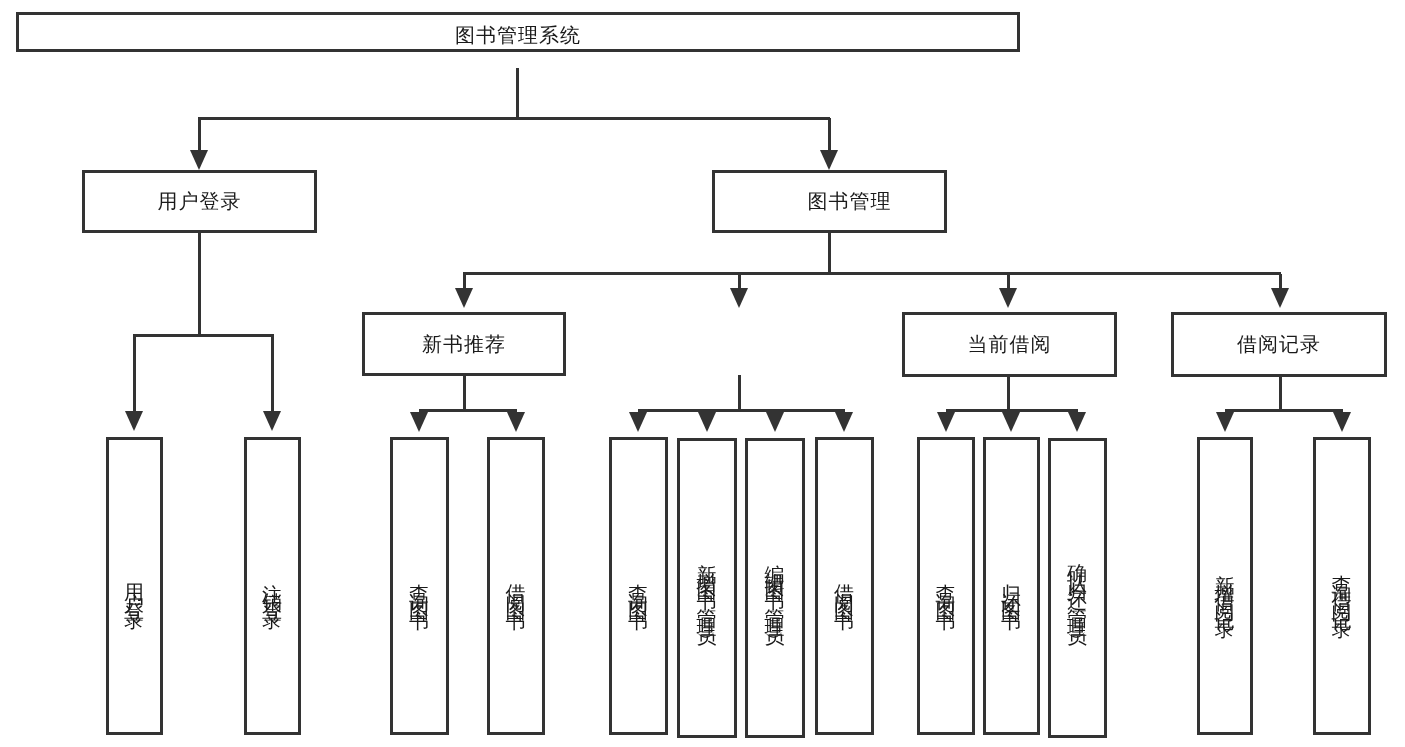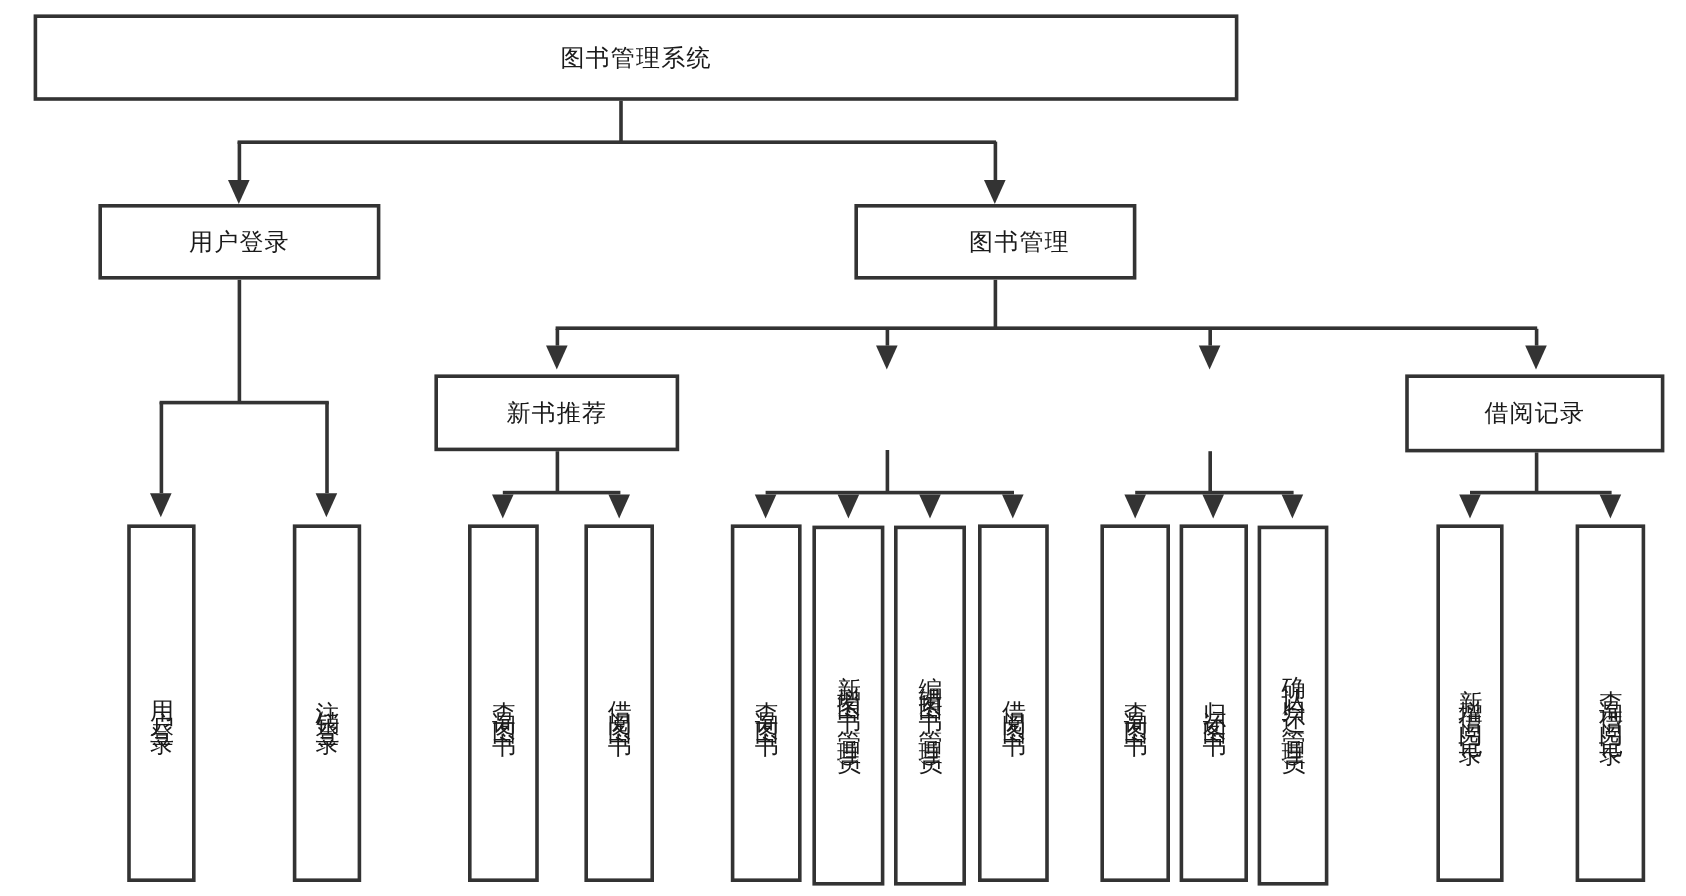--- a/index.html
+++ b/index.html
@@ -99,33 +99,36 @@
   <div class="ln h" style="left:946px; top:409px; width:132px;"></div>
   <div class="ah" style="left:937px; top:412px;"></div>
   <div class="ah" style="left:1002px; top:412px;"></div>
   <div class="ah" style="left:1068px; top:412px;"></div>
 
   <div class="ln v" style="left:1279px; top:375px; height:36px;"></div>
   <div class="ln h" style="left:1225px; top:409px; width:118px;"></div>
   <div class="ah" style="left:1216px; top:412px;"></div>
   <div class="ah" style="left:1333px; top:412px;"></div>
 
-  <div class="bx" style="left:28px; top:12px; width:1004px; height:72px;">
+  <div class="bx" style="left:16px; top:12px; width:1004px; height:40px;align-items:flex-end;">
     <span class="hl">图书管理系统</span>
   </div>
 
   <div class="bx" style="left:82px; top:170px; width:235px; height:63px;">
     <span class="hl">用户登录</span>
   </div>
   <div class="bx" style="left:712px; top:170px; width:235px; height:63px;padding-left:40px;">
     <span class="hl">图书管理</span>
   </div>
 
   <div class="bx" style="left:362px; top:312px; width:204px; height:64px;">
     <span class="hl">新书推荐</span>
+  </div>
+  <div class="bx" style="left:902px; top:312px; width:215px; height:65px;">
+    <span class="hl">当前借阅</span>
   </div>
   <div class="bx" style="left:1171px; top:312px; width:216px; height:65px;text-align:right;">
     <span class="hl">借阅记录</span>
   </div>
 
   <div class="bx" style="left:106px; top:437px; width:57px; height:298px;">
     <span class="vl">用户登录</span>
   </div>
   <div class="bx" style="left:244px; top:437px; width:57px; height:298px;">
     <span class="vl">注销登录</span>

